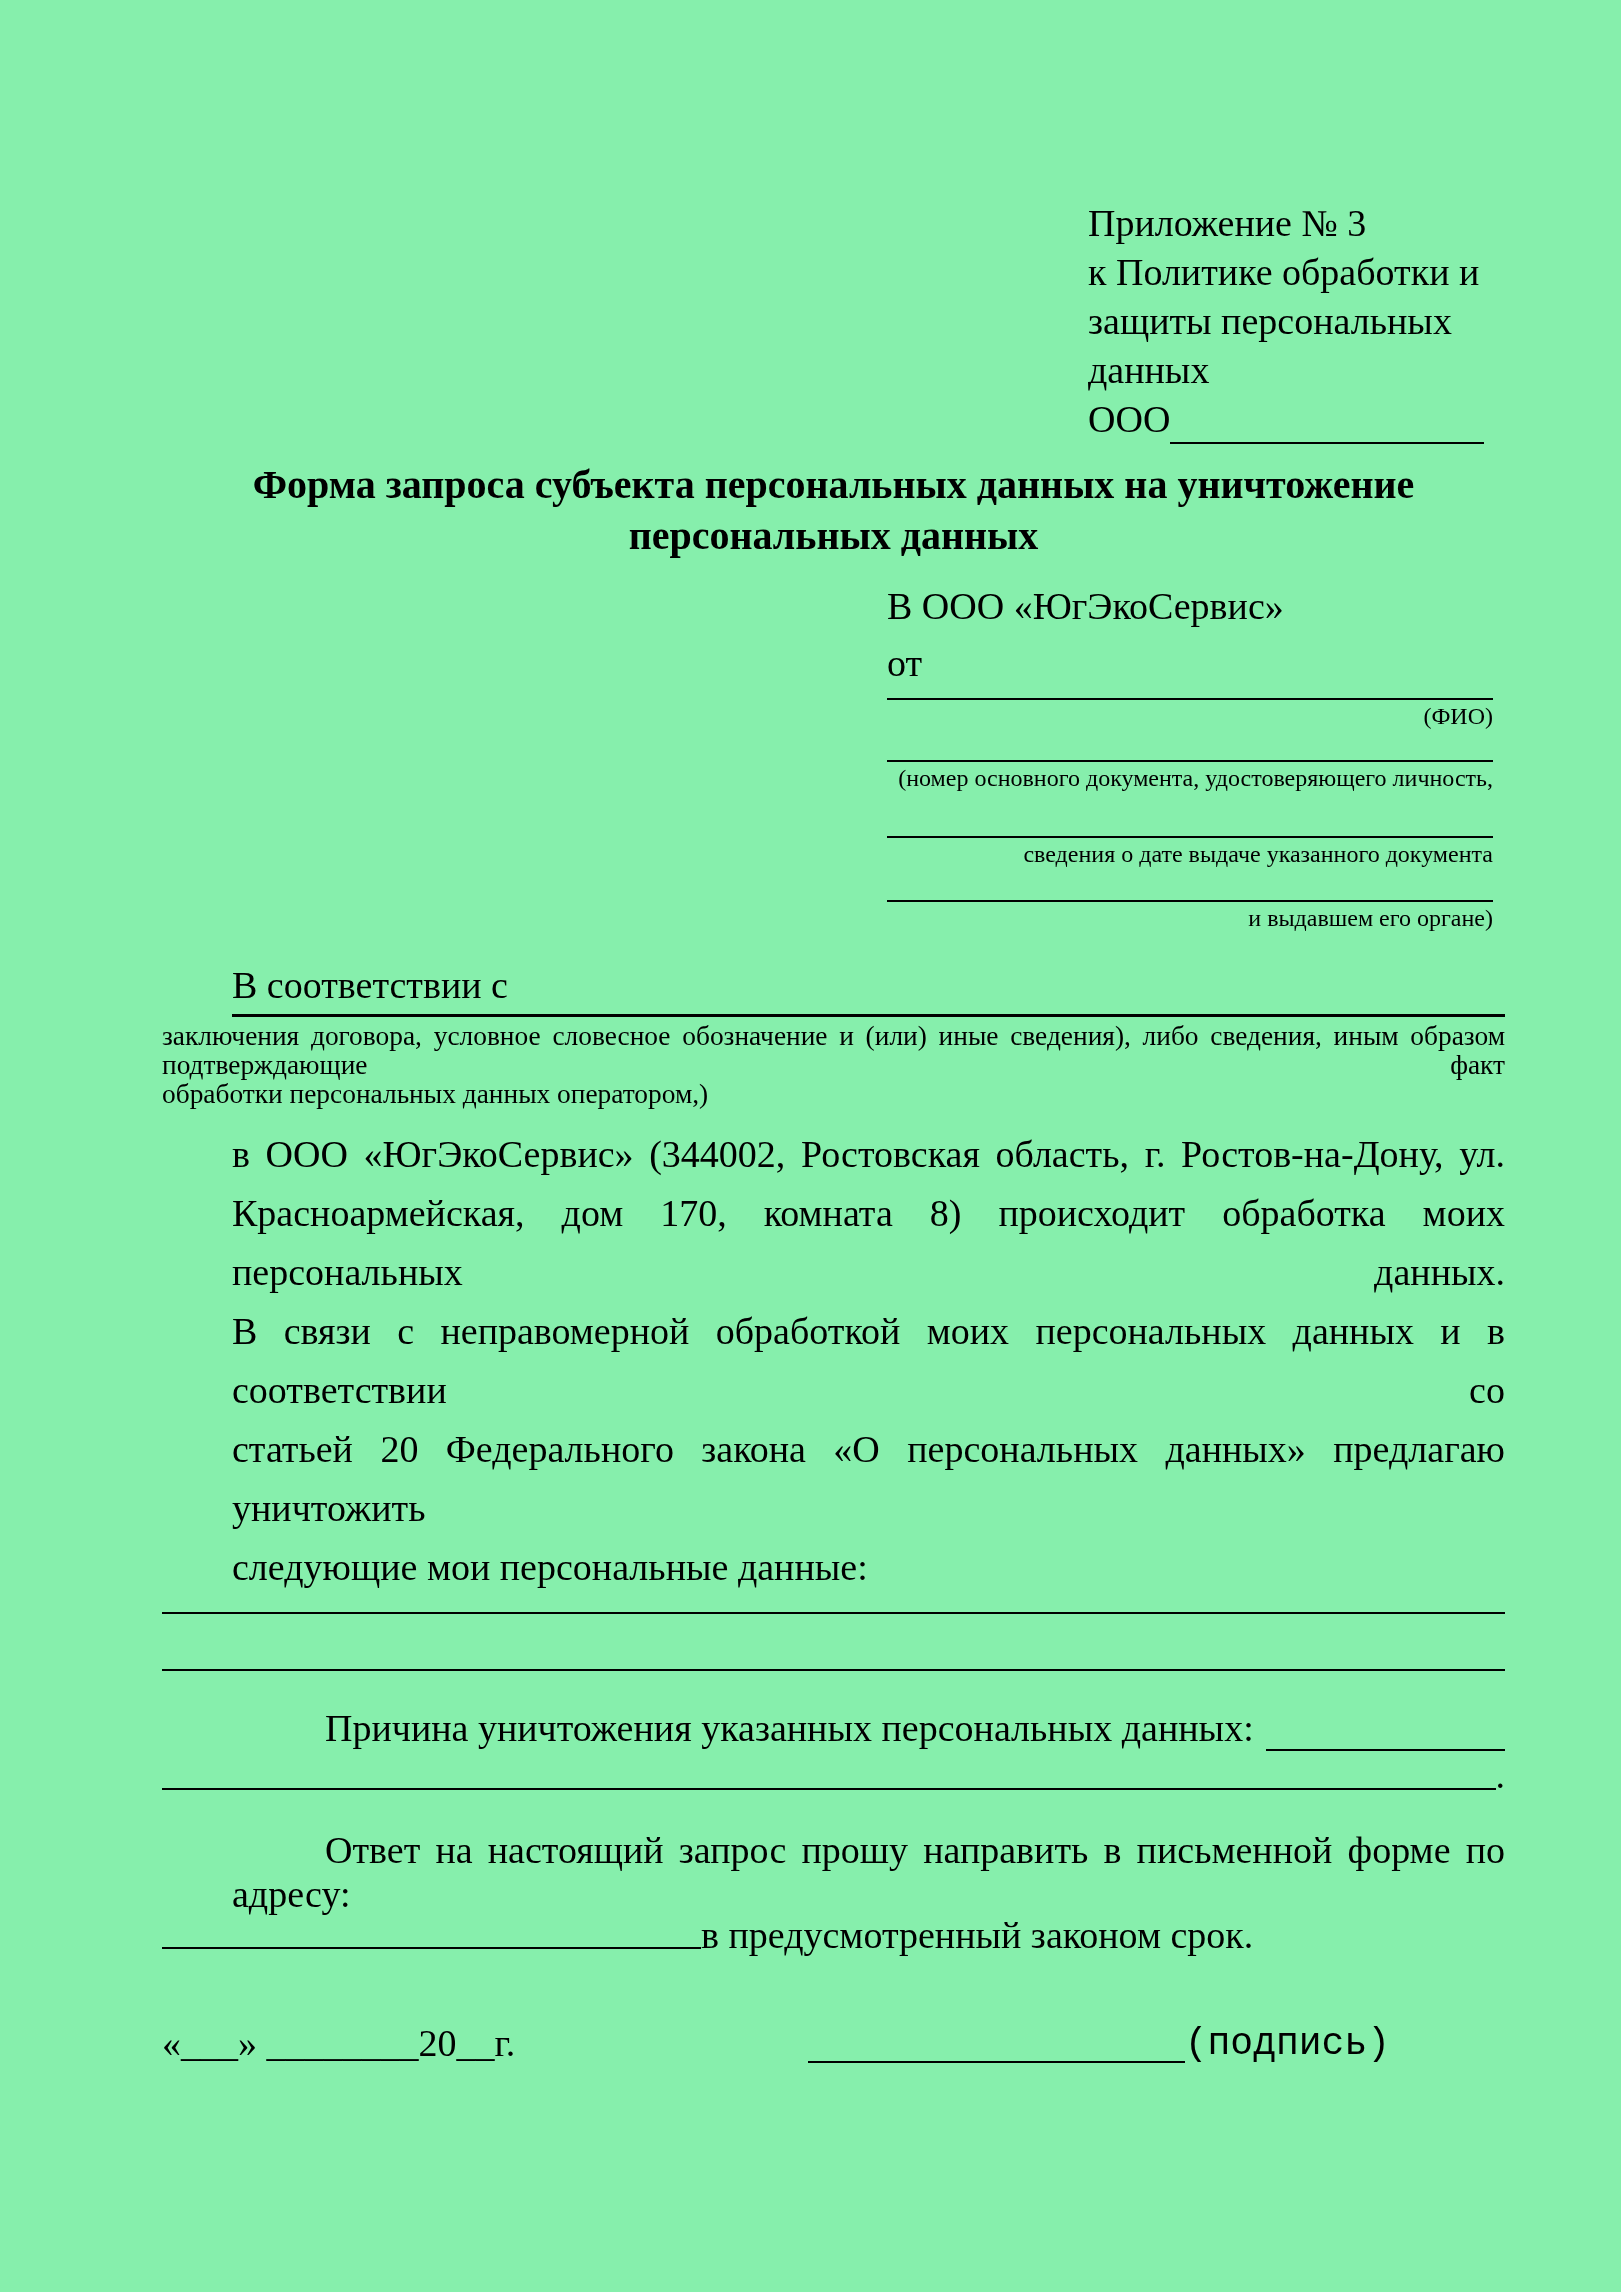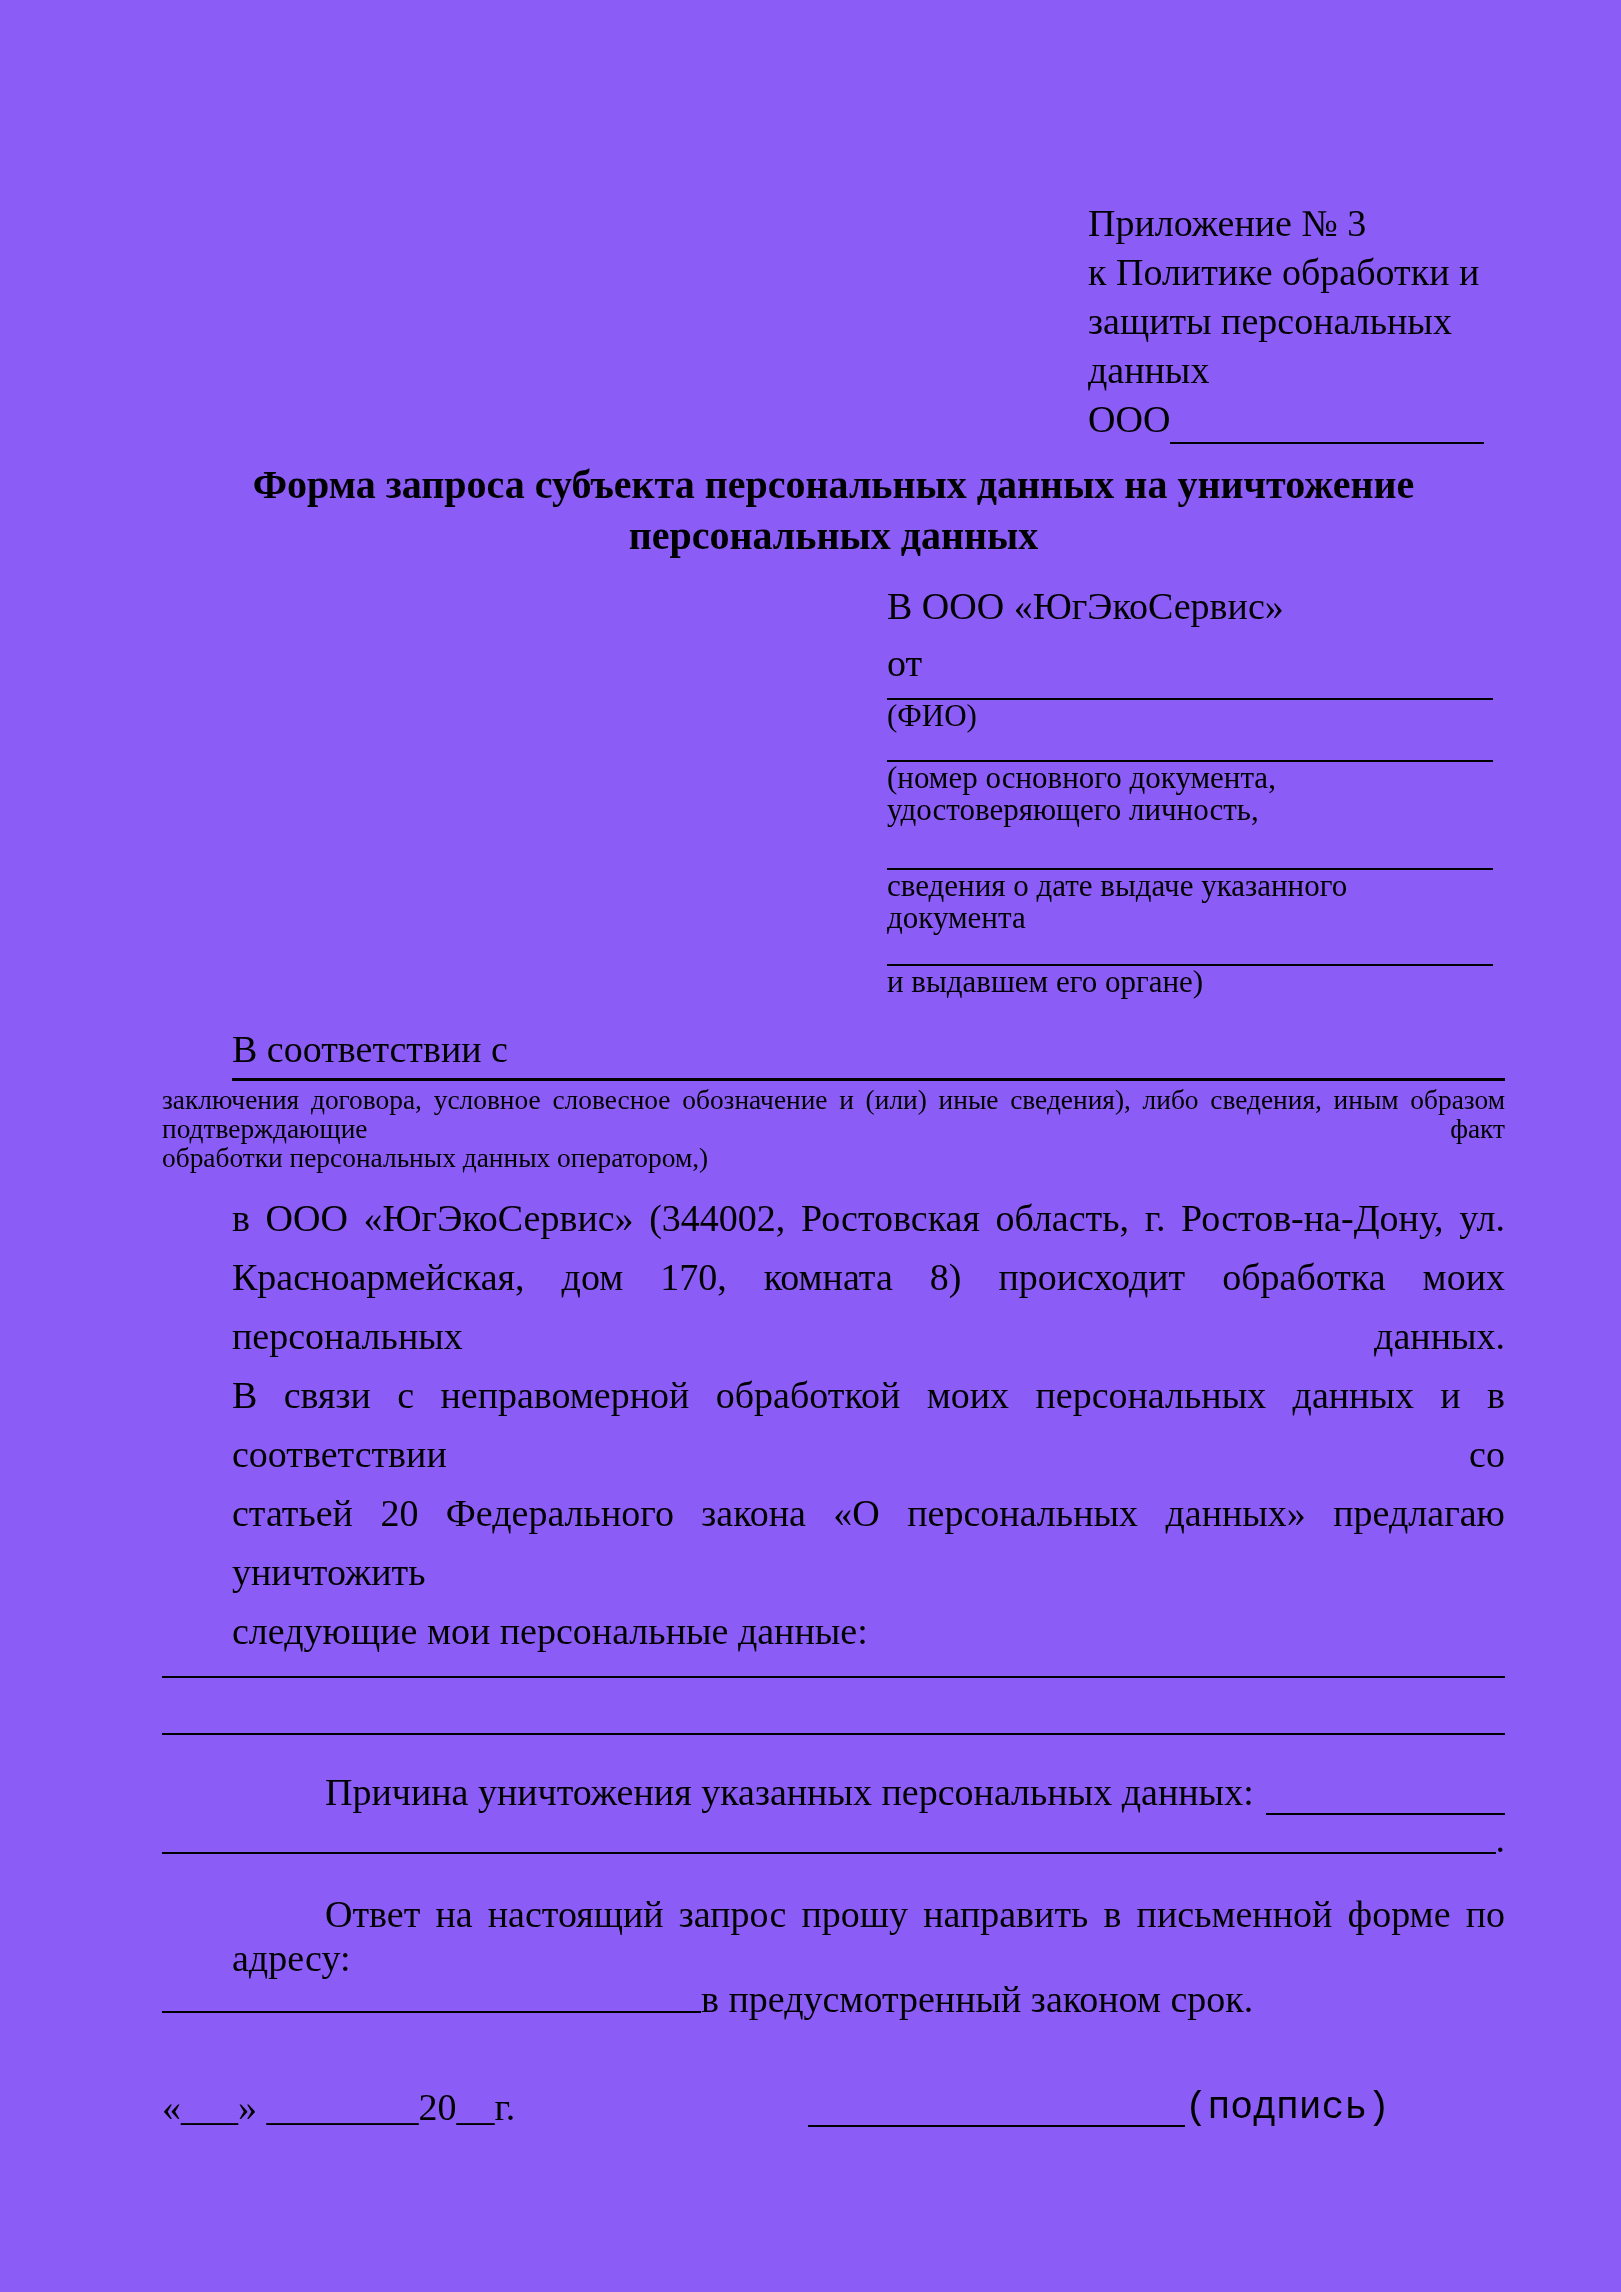--- a/index.html
+++ b/index.html
@@ -1,40 +1,40 @@
 <!DOCTYPE html>
 <html><head>
 <meta charset="utf-8">
 <style>
   html,body { margin:0; padding:0; background:#888; }
   .page {
     position:relative;
     width:1621px; height:2293px;
     margin:0 auto;
-    background:#8b5cf6;
+    background:#86efac;
     font-family:"Liberation Serif", serif;
     color:#000;
     font-size:38px;
     box-sizing:border-box;
     padding:0 116px 0 162px;
     overflow:hidden;
   }
   
   .appendix { margin-left:926px; padding-top:199px; line-height:49px; }
   .org-row { white-space:nowrap; }
   .org-underline { display:inline-block; width:314px; height:37px; border-bottom:2.9px solid #000; vertical-align:bottom; }
 
   
   .title { margin-top:14.7px; text-align:center; font-weight:bold; font-size:40px; line-height:51px; }
 
   
   .addr { margin-left:725px; width:606px; margin-top:17.6px; }
   .addr-line { line-height:57px; }
   .uline { border-bottom:2.9px solid #000; height:5.9px; }
-  .cap { font-size:31px; line-height:32px; text-align:left; }
+  .cap { font-size:24px; line-height:32px; text-align:right; }
   .gap22 { margin-bottom:21.6px; }
   .gap37 { margin-bottom:36px; }
   .gap25 { margin-bottom:24.5px; }
 
   
   .accordance { margin-left:70px; margin-top:23.5px; height:57px; display:flex;flex-direction:column; }
   .indent-sp { width:93px; flex:0 0 auto; }
   .accordance .lbl { white-space:nowrap; line-height:57px; flex:0 0 auto; }
   .fill { flex:1 1 auto; border-bottom:3.9px solid #000; }
 

